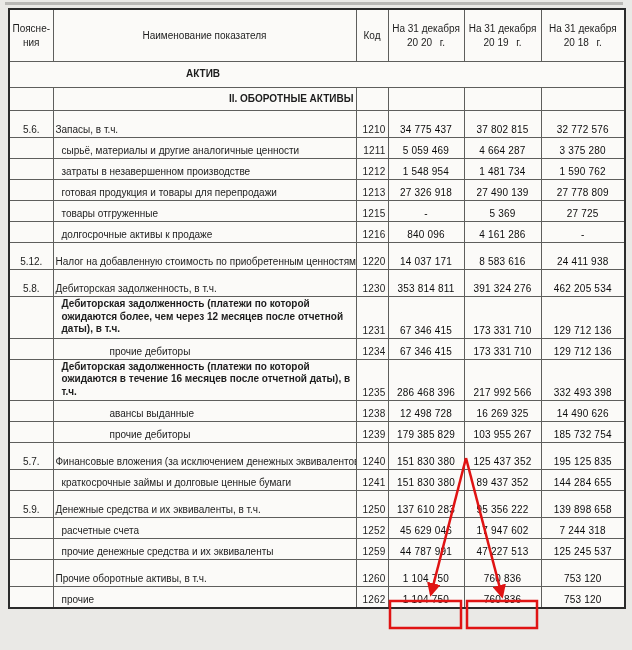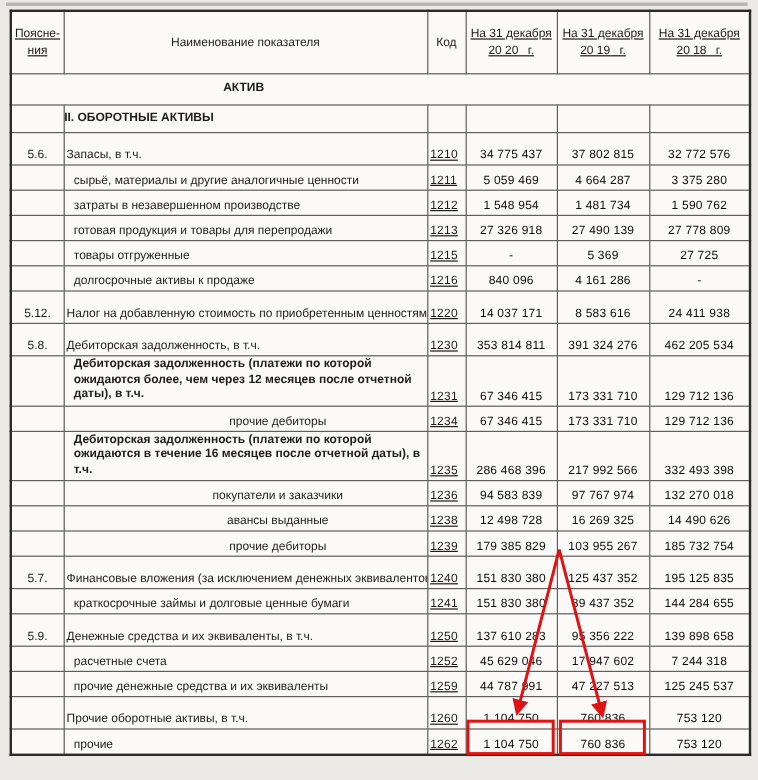--- a/index.html
+++ b/index.html
@@ -20,40 +20,40 @@
     border:1px solid #5e5e5c;
     font-size:10px;
     overflow:hidden;
     padding:0 2px 2px 2px;
     vertical-align:bottom;
   }
   .balance thead th{
     height:47px;vertical-align:middle;text-align:center;
     font-weight:normal;line-height:1.35;padding:2px;
   }
-  .hdr-sub{display:block;text-decoration:underline;}
+  .hdr-sub{display:block;}
   
   .c-note{text-align:center;margin-left:24px;}
   .c-name{text-align:left;padding-left:6px;}
-  .c-code{text-align:left;letter-spacing:.2px;text-decoration:underline;}
+  .c-code{text-align:right;letter-spacing:.2px;}
   .c-num{text-align:center;white-space:nowrap;letter-spacing:.2px;color:#0c0c0c;}
   
   .r-group td{height:24px;}
   .r-sub td{height:18px;}
   .r-wrap td{height:30px;}
   .r-group .c-name,.r-sub .c-name{white-space:nowrap;margin-left:12px;}
   .r-wrap .c-name{white-space:normal;line-height:1.25;padding-top:1px;font-weight:bold;}
   
   .ind-1 .c-name{padding-left:8px;}
-  .ind-2 .c-name{padding-left:56px;text-align:center;}
+  .ind-2 .c-name{padding-left:56px;}
   
   .band-aktiv td{height:23px;font-weight:bold;vertical-align:middle;}
   .band-aktiv .band-cell{text-align:left;padding-left:176px;}
   .band-ii td{height:20px;font-weight:bold;vertical-align:middle;}
-  .band-ii .c-name{text-align:left;padding-left:0;}
+  .band-ii .c-name{text-align:right;padding-left:0;}
   
   .overlay{position:absolute;left:0;top:0;width:632px;height:650px;pointer-events:none;}
   .overlay line{stroke:var(--red,#e01313);stroke-width:2.5;}
   .overlay rect{stroke:var(--red,#e01313);stroke-width:2.5;fill:none;}
 </style>
 </head>
 <body>
 
 <div class="scan-edge"></div>
 
@@ -183,28 +183,20 @@
       <tr class="r-wrap ind-1">
     <td class="c-note"></td>
     <td class="c-name">Дебиторская задолженность (платежи по которой ожидаются в течение 16 месяцев после отчетной даты), в т.ч.</td>
     <td class="c-code">1235</td>
     <td class="c-num">286 468 396</td>
     <td class="c-num">217 992 566</td>
     <td class="c-num">332 493 398</td>
   </tr>
       <tr class="r-sub ind-2">
     <td class="c-note"></td>
-    <td class="c-name">покупатели и заказчики</td>
-    <td class="c-code">1236</td>
-    <td class="c-num">94 583 839</td>
-    <td class="c-num">97 767 974</td>
-    <td class="c-num">132 270 018</td>
-  </tr>
-      <tr class="r-sub ind-2">
-    <td class="c-note"></td>
     <td class="c-name">авансы выданные</td>
     <td class="c-code">1238</td>
     <td class="c-num">12 498 728</td>
     <td class="c-num">16 269 325</td>
     <td class="c-num">14 490 626</td>
   </tr>
       <tr class="r-sub ind-2">
     <td class="c-note"></td>
     <td class="c-name">прочие дебиторы</td>
     <td class="c-code">1239</td>

